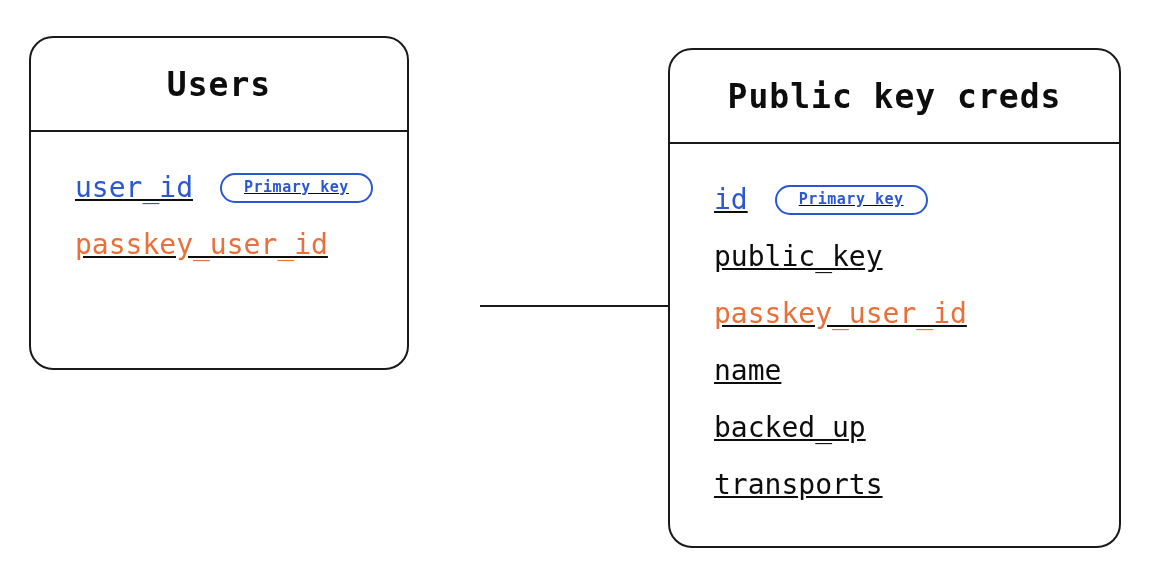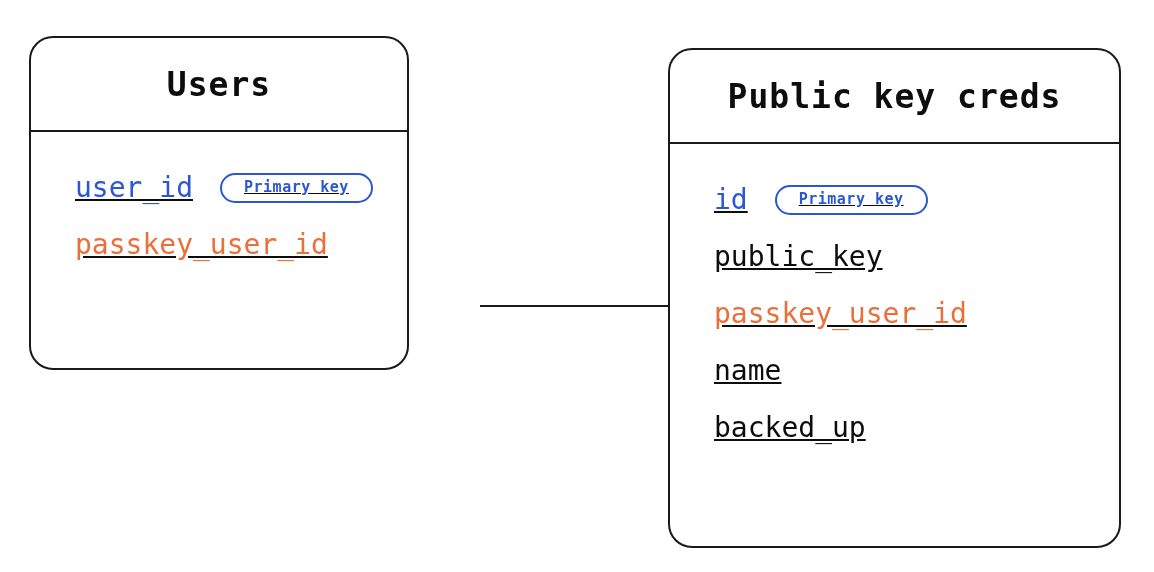--- a/index.html
+++ b/index.html
@@ -113,14 +113,17 @@
     </div>
     <div class="field-row">
       <span class="field-label foreign">passkey_user_id</span>
     </div>
     <div class="field-row">
       <span class="field-label default">name</span>
     </div>
     <div class="field-row">
       <span class="field-label default">backed_up</span>
     </div>
+    <div class="field-row">
+      <span class="field-label default">transports</span>
+    </div>
   </div>
 </div>
 
 </body></html>

